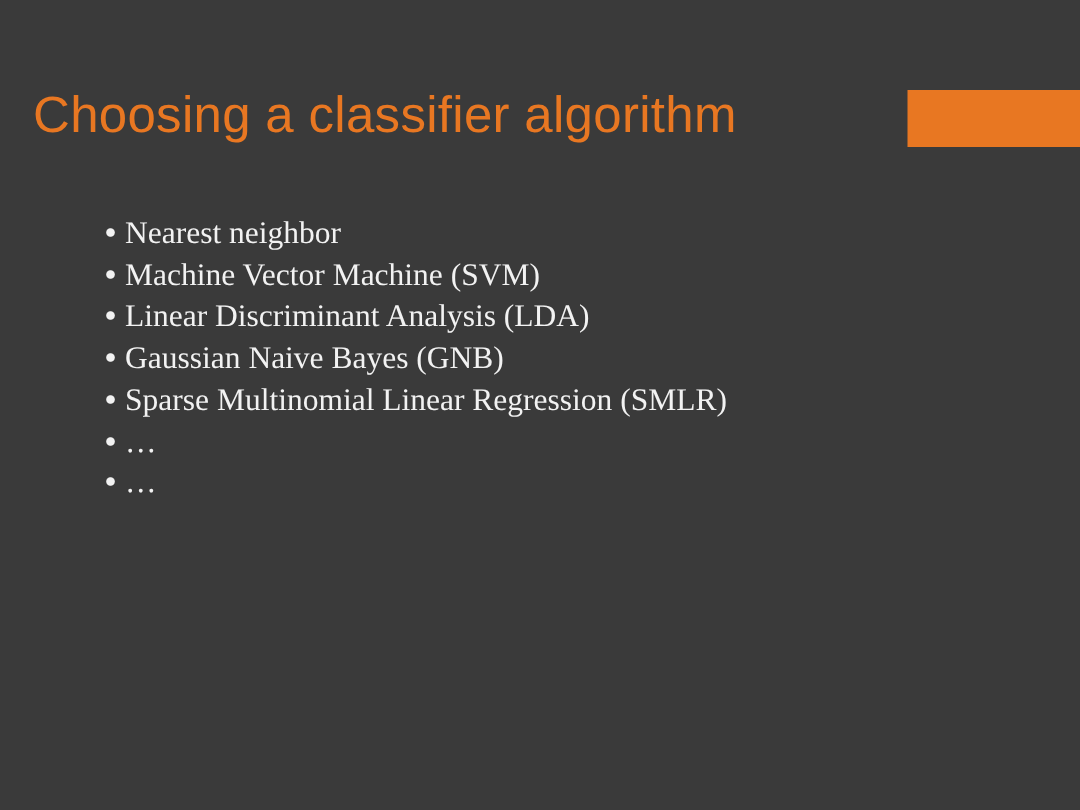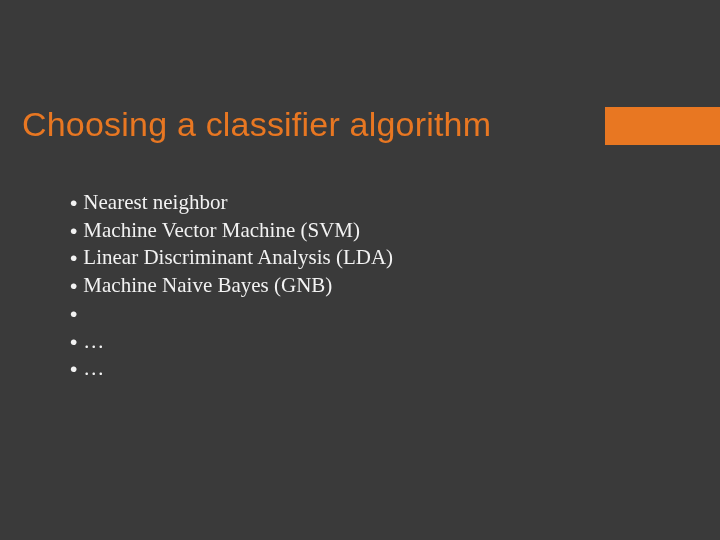--- a/index.html
+++ b/index.html
@@ -9,21 +9,20 @@
     height: 540px;
     background: #3a3a3a;
     font-family: Arial, Helvetica, sans-serif;
     overflow: hidden;
   }
   .slide {
     position: relative;
     width: 720px;
     height: 460px;
     box-sizing: border-box;
-    margin-top: 47px;
   }
   .accent-bar {
     position: absolute;
     top: 60px;
     right: 0;
     width: 115px;
     height: 38px;
     background: #e87722;
   }
   .title {
@@ -75,24 +74,25 @@
     <div class="bullet-row">
       <span class="dot">•</span>
       <span class="bullet-text">Machine Vector Machine (SVM)</span>
     </div>
     <div class="bullet-row">
       <span class="dot">•</span>
       <span class="bullet-text">Linear Discriminant Analysis (LDA)</span>
     </div>
     <div class="bullet-row">
       <span class="dot">•</span>
-      <span class="bullet-text">Machine Naive Bayes (GNB)</span>
+      <span class="bullet-text">Gaussian Naive Bayes (GNB)</span>
     </div>
     <div class="bullet-row">
       <span class="dot">•</span>
+      <span class="bullet-text">Sparse Multinomial Linear Regression (SMLR)</span>
     </div>
     <div class="bullet-row">
       <span class="dot">•</span>
       <span class="bullet-text">…</span>
     </div>
     <div class="bullet-row">
       <span class="dot">•</span>
       <span class="bullet-text">…</span>
     </div>
   </div>

